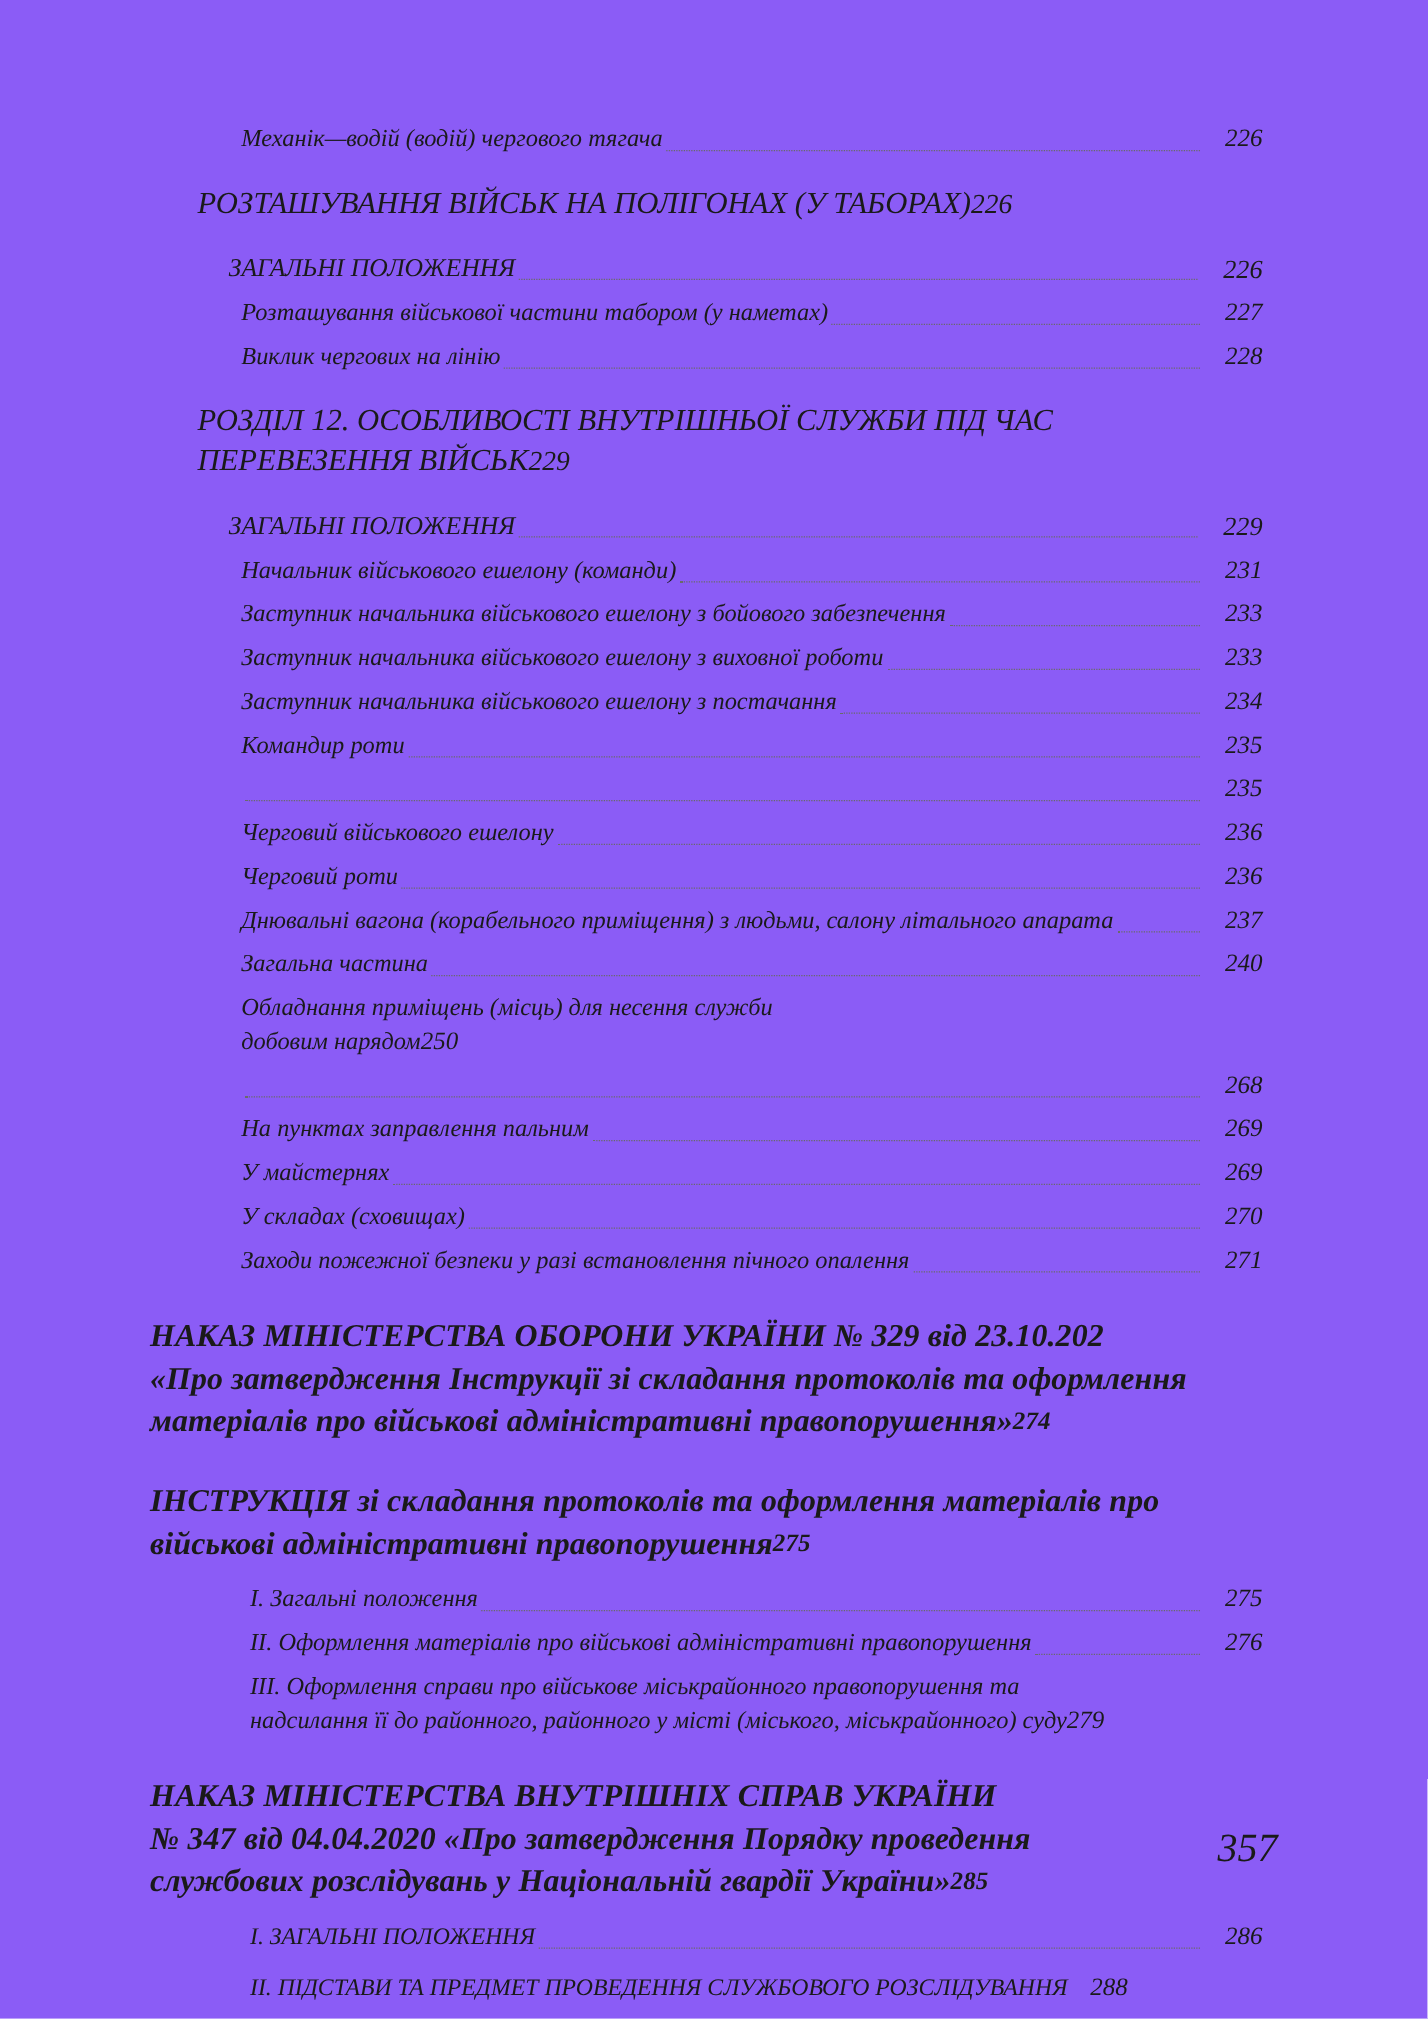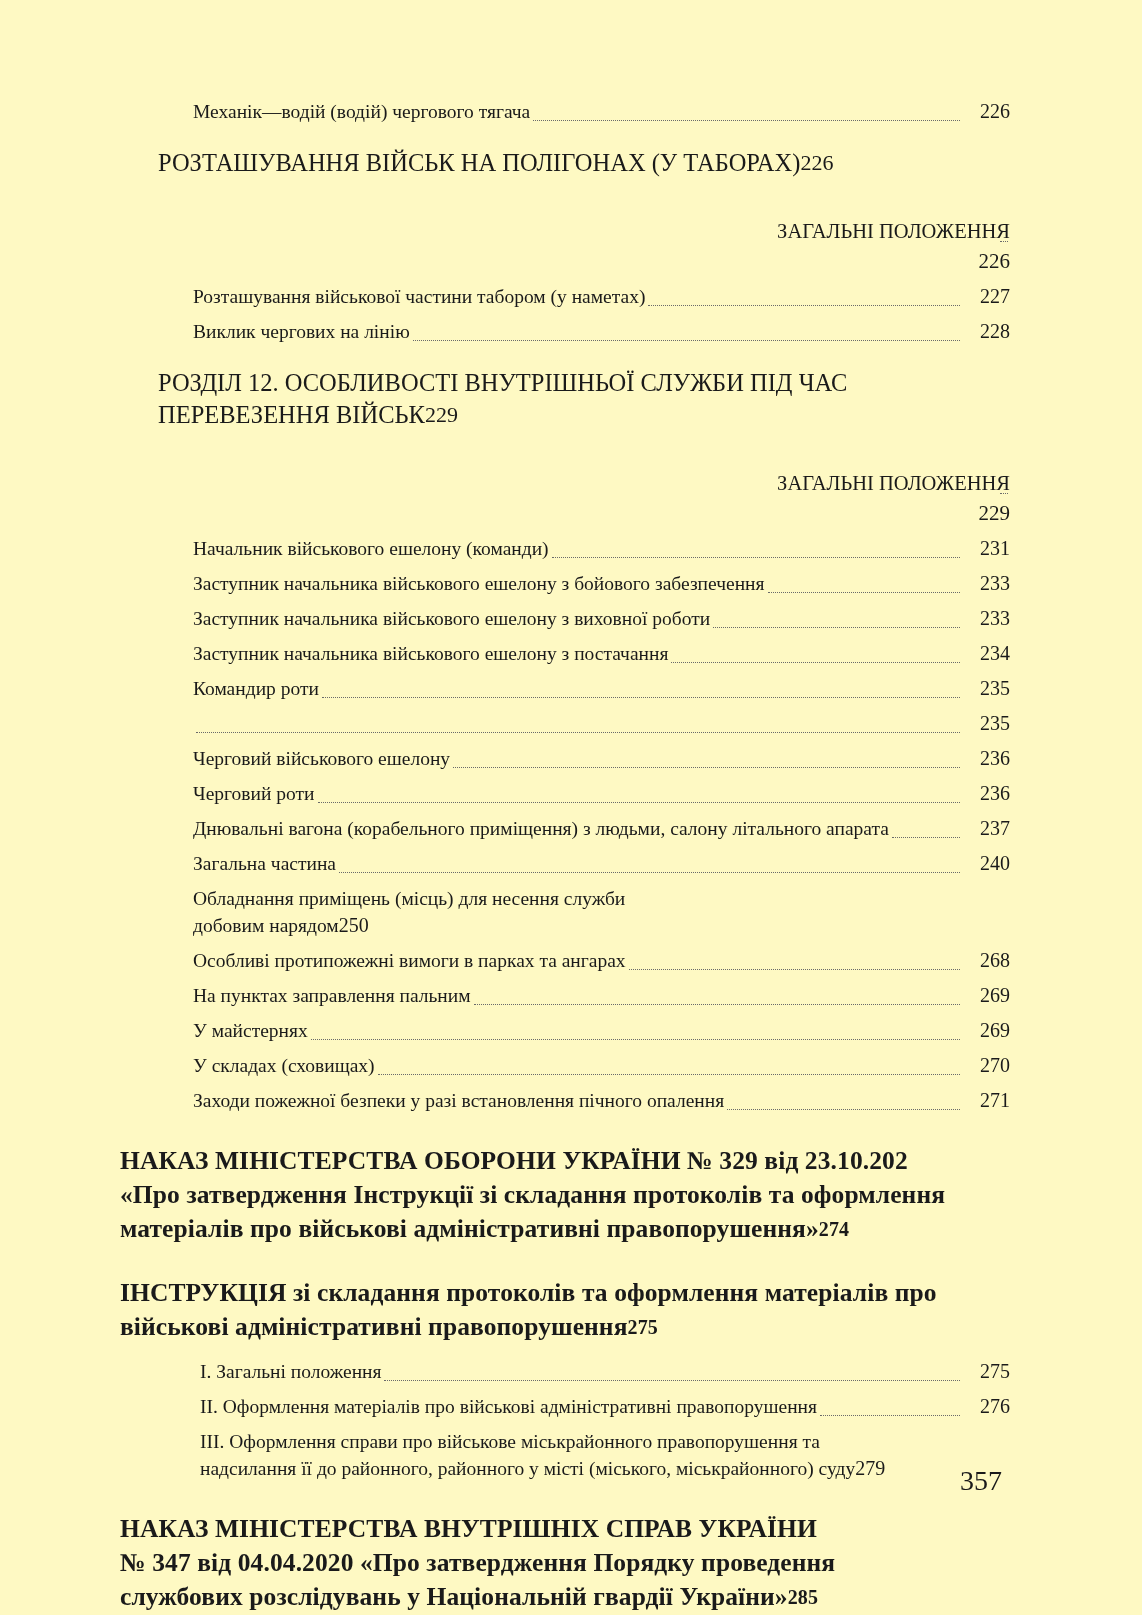--- a/index.html
+++ b/index.html
@@ -4,25 +4,26 @@
 <style>
   html, body {
     margin: 0;
     padding: 0;
     background: #ffffff;
   }
   .page {
     position: relative;
     width: 1142px;
     height: 1615px;
-    background: #fef9c3;
+    background: #8b5cf6;
     font-family: "Liberation Serif", "DejaVu Serif", serif;
     color: #1a1a1a;
     box-sizing: border-box;
     overflow: hidden;
+    font-style: italic;
   }
   .toc {
     position: absolute;
     left: 0;
     top: 98px;
     width: 1142px;
   }
 
   
   .row {
@@ -88,23 +89,22 @@
     width: calc(100% - 158px);
   }
   .lvl-razdil .pg { font-size: 22px; min-width: 50px; }
   .lvl-razdil .dots { bottom: 6px; }
 
   
   .lvl-sub {
     font-weight: normal;
     font-size: 20.5px;
     line-height: 28px;
-    margin: 16px 0 0 183px;
+    margin: 0 0 0 183px;
     width: calc(100% - 183px);
-    flex-direction: column;
   }
   .lvl-sub .pg { font-size: 21px; min-width: 50px; }
   .lvl-sub .dots { bottom: 5px; }
 
   
   .lvl-item {
     font-weight: normal;
     font-size: 19.5px;
     line-height: 27px;
     margin: 0 0 0 193px;
@@ -133,23 +133,23 @@
   .lvl-roman-caps .pg { font-size: 20px; min-width: 48px; }
 
   
   .gap-xs { height: 8px; }
   .gap-s  { height: 14px; }
   .gap-m  { height: 22px; }
   .gap-l  { height: 30px; }
 
   .folio {
     position: absolute;
-    right: 140px;
+    right: 120px;
     bottom: 118px;
-    font-size: 28px;
+    font-size: 32px;
     font-family: "Liberation Serif", "DejaVu Serif", serif;
     color: #1a1a1a;
   }
 </style>
 </head>
 <body>
 
 <div class="page">
 
   <div class="toc" id="toc-root">
@@ -262,21 +262,20 @@
       <div class="lvl-item multiline">
         <div class="line1">Обладнання приміщень (місць) для несення служби</div>
         <div class="lastline">
           <span class="title">добовим нарядом</span>
           <span class="dots"></span>
           <span class="pg">250</span>
         </div>
       </div>
       <div class="gap-xs"></div>
       <div class="lvl-item row">
-        <span class="title">Особливі протипожежні вимоги в парках та ангарах</span>
         <span class="dots"></span>
         <span class="pg">268</span>
       </div>
       <div class="gap-xs"></div>
       <div class="lvl-item row">
         <span class="title">На пунктах заправлення пальним</span>
         <span class="dots"></span>
         <span class="pg">269</span>
       </div>
       <div class="gap-xs"></div>

